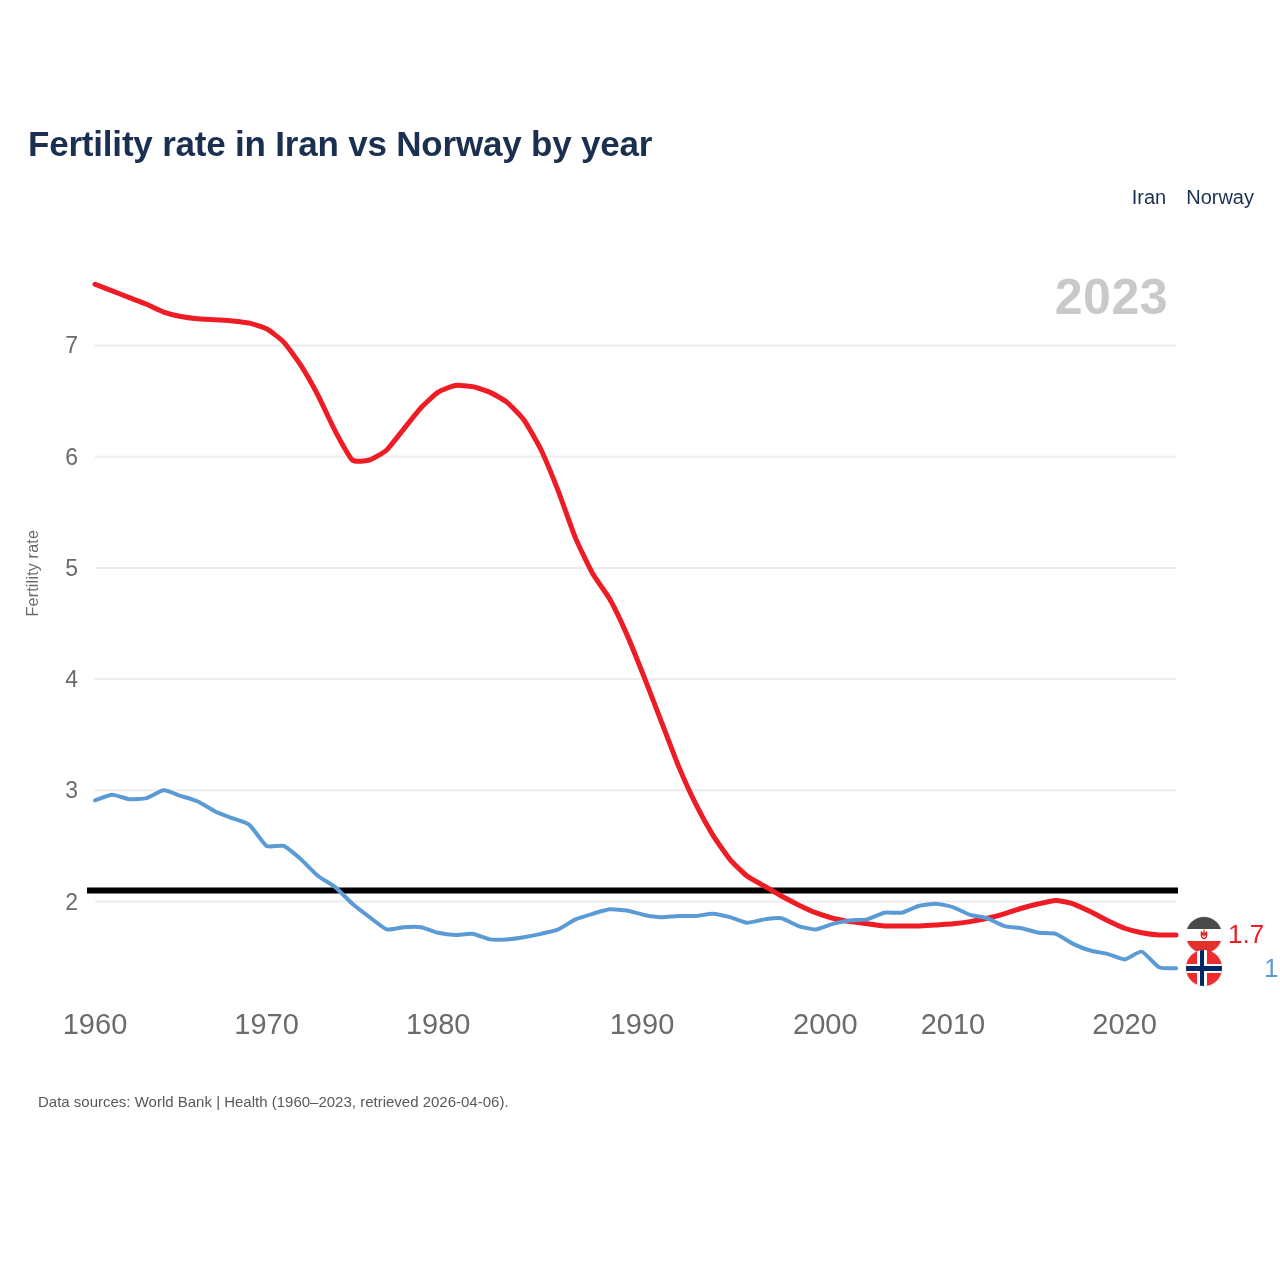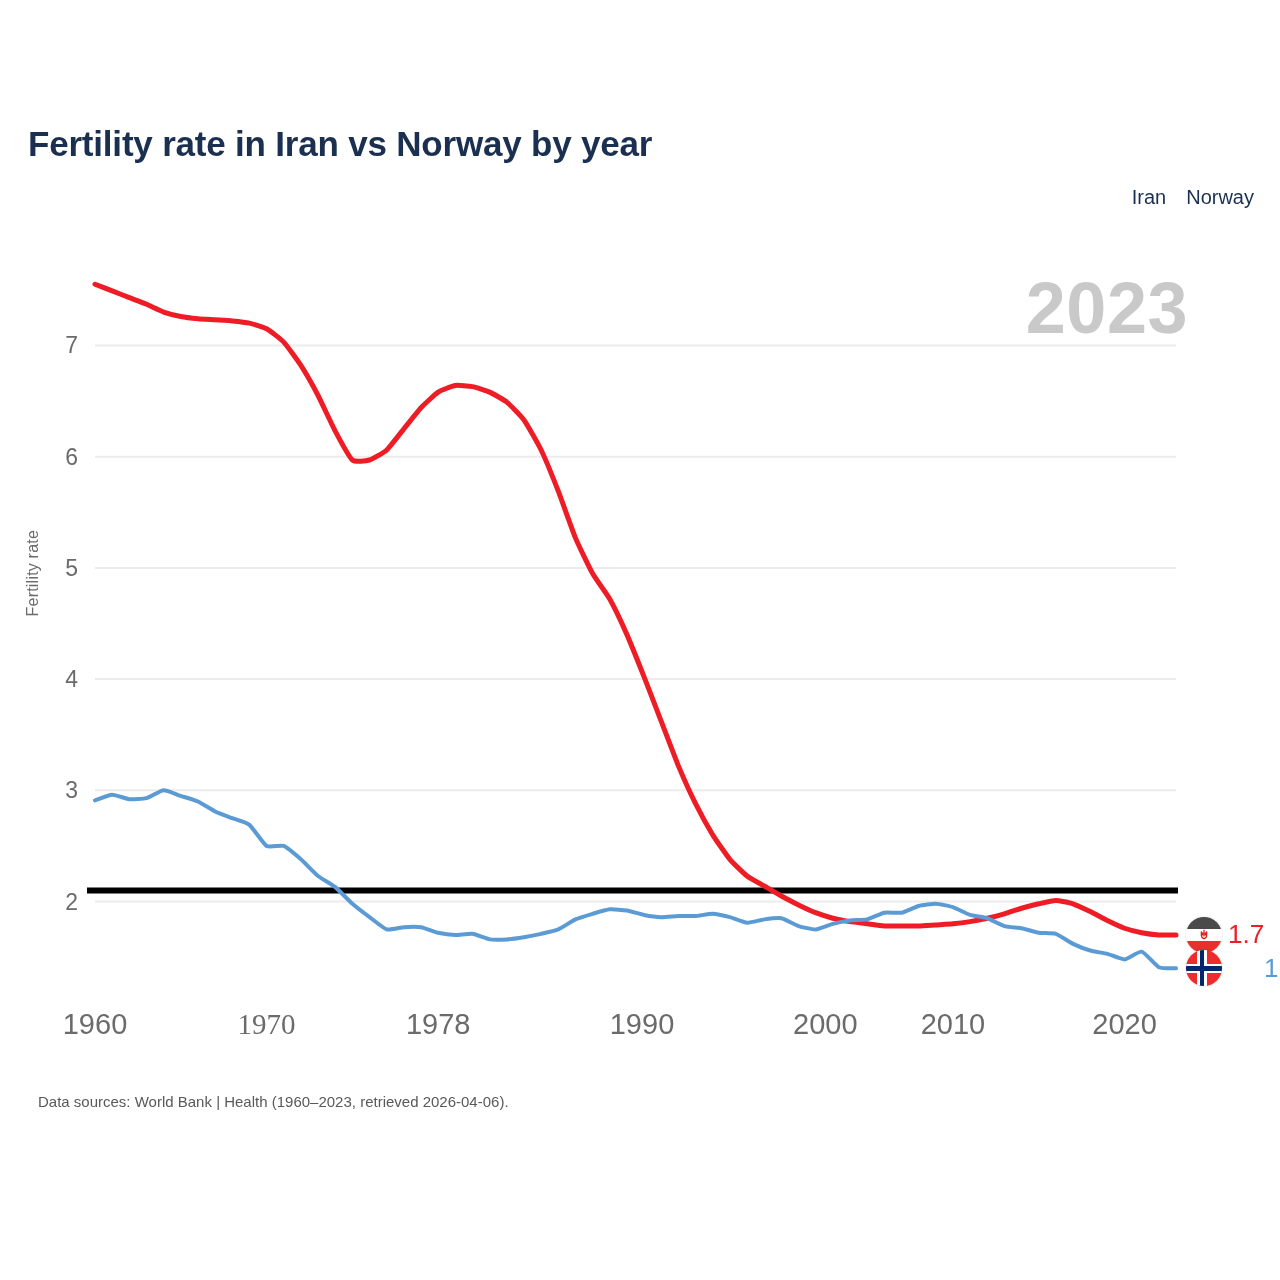--- a/index.html
+++ b/index.html
@@ -75,23 +75,23 @@
   }
   #plot-svg {
     position: absolute;
     left: 0;
     top: 0;
   }
 
   
   .year-watermark {
     position: absolute;
-    right: 92px;
+    right: 112px;
     top: 272px;
-    font-size: 72px;
+    font-size: 50px;
     font-weight: bold;
     color: #c9c9c9;
     letter-spacing: 0.5px;
     line-height: 1;
   }
 
   
   .y-axis-title {
     position: absolute;
     left: 24px;
@@ -203,22 +203,22 @@
   <div class="y-tick-holder" id="y-ticks">
       <div class="y-tick" style="top: 345.423px;">7</div>
       <div class="y-tick" style="top: 456.654px;">6</div>
       <div class="y-tick" style="top: 567.885px;">5</div>
       <div class="y-tick" style="top: 679.115px;">4</div>
       <div class="y-tick" style="top: 790.346px;">3</div>
       <div class="y-tick" style="top: 901.577px;">2</div>
     </div>
   <div id="x-ticks">
       <div class="x-tick" style="left: 95px;">1960</div>
-      <div class="x-tick" style="left: 266.587px; font-family: Liberation Serif, serif;">1970</div>
-      <div class="x-tick" style="left: 438.175px;">1978</div>
+      <div class="x-tick" style="left: 266.587px;">1970</div>
+      <div class="x-tick" style="left: 438.175px;">1980</div>
       <div class="x-tick" style="left: 642px;">1990</div>
       <div class="x-tick" style="left: 781.349px; margin-left: 44px;">2000</div>
       <div class="x-tick" style="left: 952.937px;">2010</div>
       <div class="x-tick" style="left: 1124.52px;">2020</div>
     </div>
 
   <div id="plot-wrap">
     <svg id="plot-svg" width="1280" height="1280">
         <line x1="95" x2="1176" y1="345.4230769230769" y2="345.4230769230769" stroke="#ececec" stroke-width="2"></line>
         <line x1="95" x2="1176" y1="456.6538461538462" y2="456.6538461538462" stroke="#ececec" stroke-width="2"></line>

